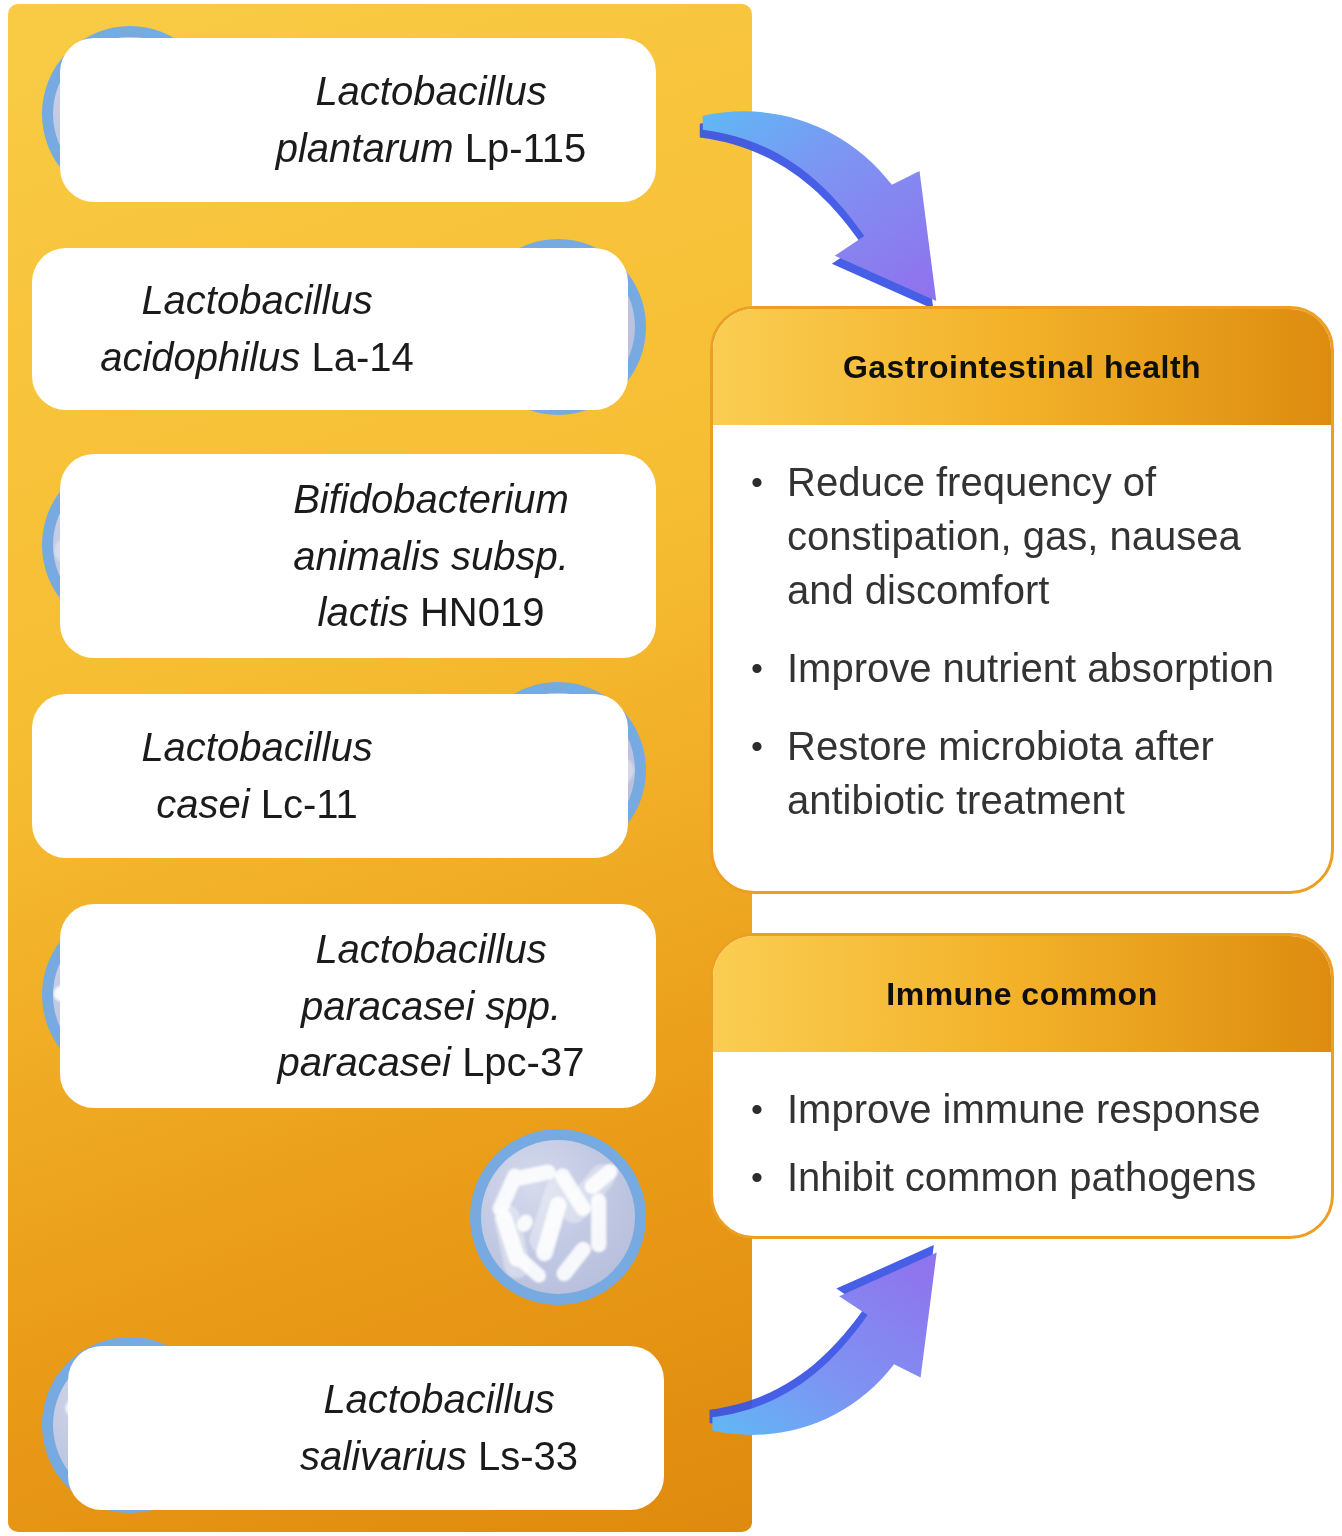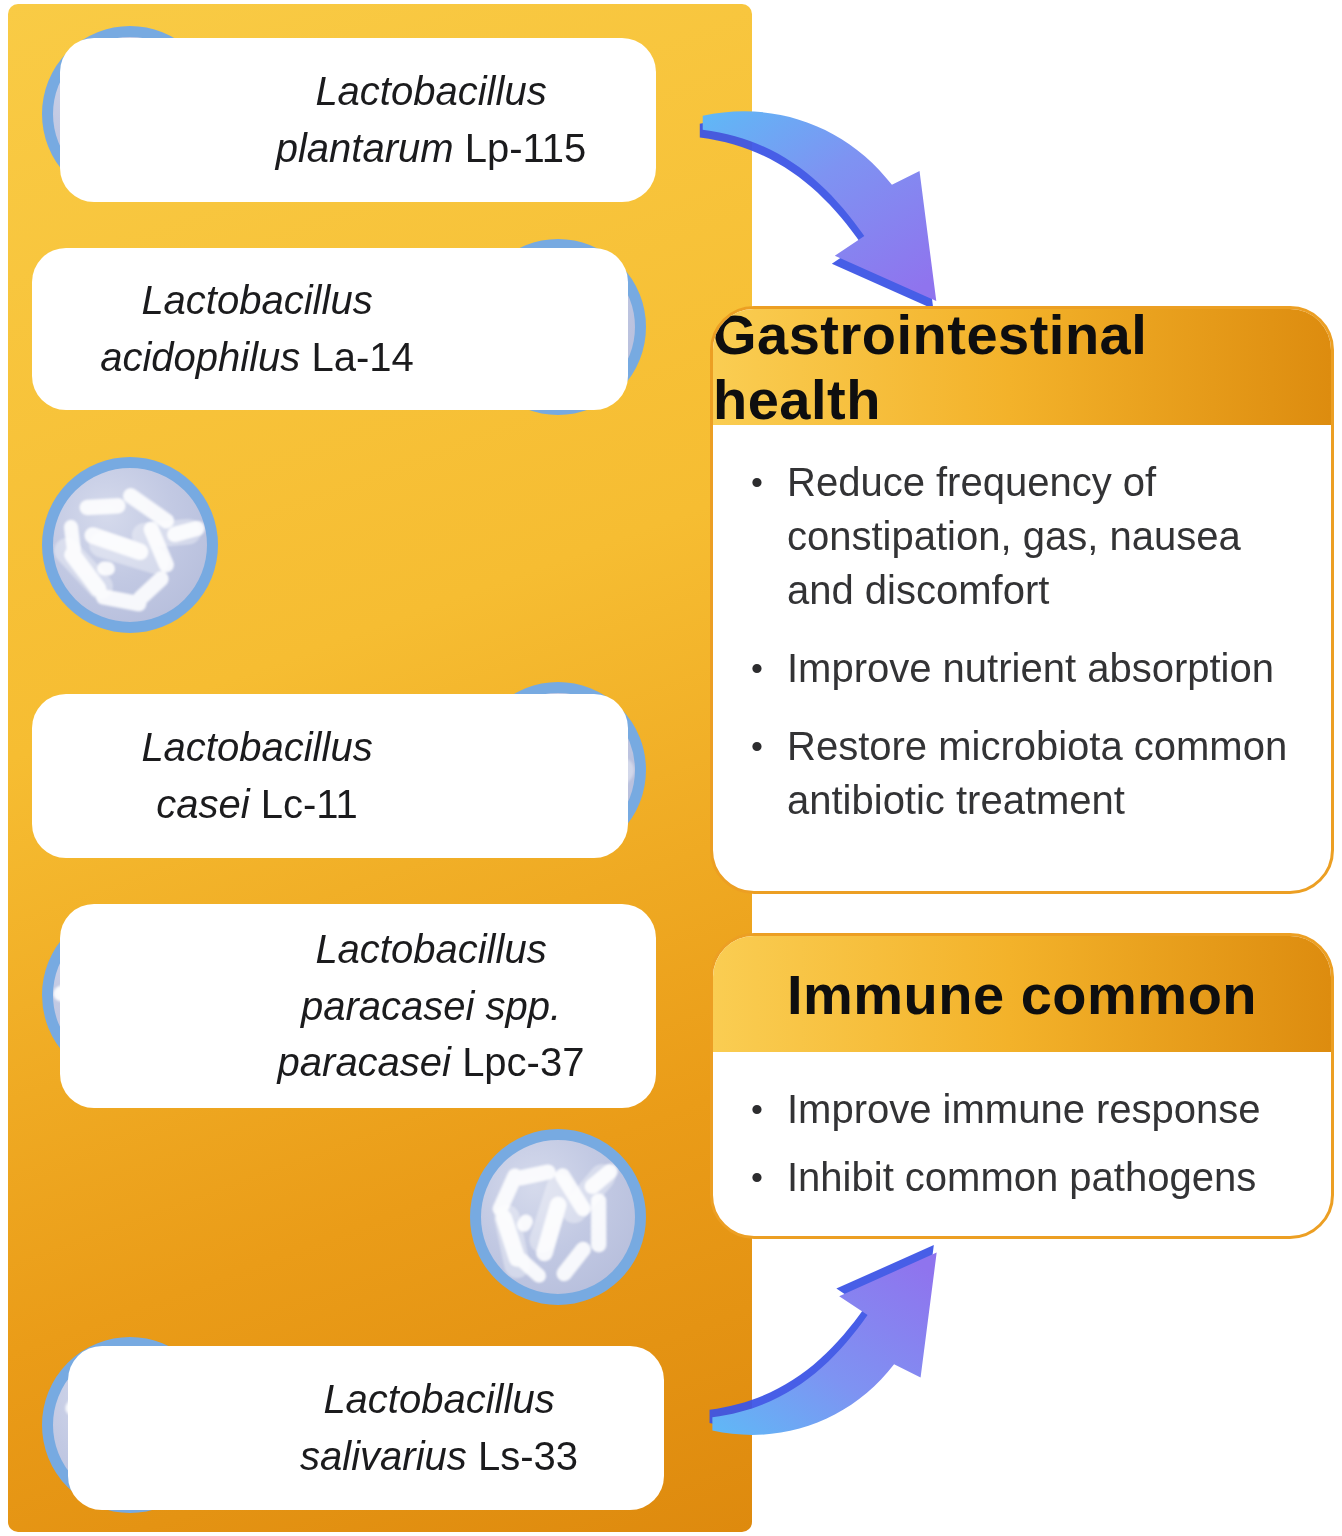--- a/index.html
+++ b/index.html
@@ -52,21 +52,21 @@
   .benefit{
     position:absolute;left:710px;width:624px;box-sizing:border-box;
     background:#ffffff;border:3px solid #ec9f23;border-radius:44px;overflow:hidden;
   }
   .benefit-gastro{top:306px;height:588px;}
   .benefit-immune{top:933px;height:306px;}
   .benefit-header{
     height:116px;display:flex;align-items:center;justify-content:center;
     background:linear-gradient(90deg,#facd52 0%,#f3b22a 48%,#dd8c0f 100%);
   }
-  .benefit-title{font-weight:bold;font-size:56px;color:#0e0e0f;letter-spacing:0.5px;}
+  .benefit-title{font-weight:bold;font-size:32px;color:#0e0e0f;letter-spacing:0.5px;}
   .benefit-body{padding:30px 30px 20px 38px;}
   .bullet{display:flex;margin:0 0 24px 0;font-size:40px;line-height:1.35;color:#333335;}
   .benefit-immune .bullet{margin:0 0 14px 0;}
   .bullet .dot{flex:0 0 36px;font-size:34px;line-height:1.6;color:#2c2c2e;}
   .bullet .bullet-text{flex:1;}
 
   
   .arrow{position:absolute;}
   .arrow svg{display:block;width:100%;height:100%;overflow:visible;}
   .arrow-top{left:694px;top:106px;width:252px;height:202px;}
@@ -123,20 +123,23 @@
     </div>
     <div class="strain-card card2">
       <span class="strain-text"><span class="species">Lactobacillus acidophilus</span> <span class="code">La-14</span></span>
     </div>
 
     <div class="photo photo3">
       <svg viewBox="0 0 120 120">
           <use href="#rods"></use>
         </svg>
     </div>
+    <div class="strain-card card3">
+      <span class="strain-text"><span class="species">Bifidobacterium animalis subsp. lactis</span> <span class="code">HN019</span></span>
+    </div>
 
     <div class="photo photo4">
       <svg viewBox="0 0 120 120">
           <use href="#rods"></use>
         </svg>
     </div>
     <div class="strain-card card4">
       <span class="strain-text"><span class="species">Lactobacillus casei</span> <span class="code">Lc-11</span></span>
     </div>
 
@@ -188,21 +191,21 @@
       <div class="bullet">
         <span class="dot">•</span>
         <span class="bullet-text">Reduce frequency of constipation, gas, nausea and discomfort</span>
       </div>
       <div class="bullet">
         <span class="dot">•</span>
         <span class="bullet-text">Improve nutrient absorption</span>
       </div>
       <div class="bullet">
         <span class="dot">•</span>
-        <span class="bullet-text">Restore microbiota common antibiotic treatment</span>
+        <span class="bullet-text">Restore microbiota after antibiotic treatment</span>
       </div>
     </div>
   </div>
 
   <div class="benefit benefit-immune">
     <div class="benefit-header">
       <span class="benefit-title">Immune common</span>
     </div>
     <div class="benefit-body">
       <div class="bullet">

